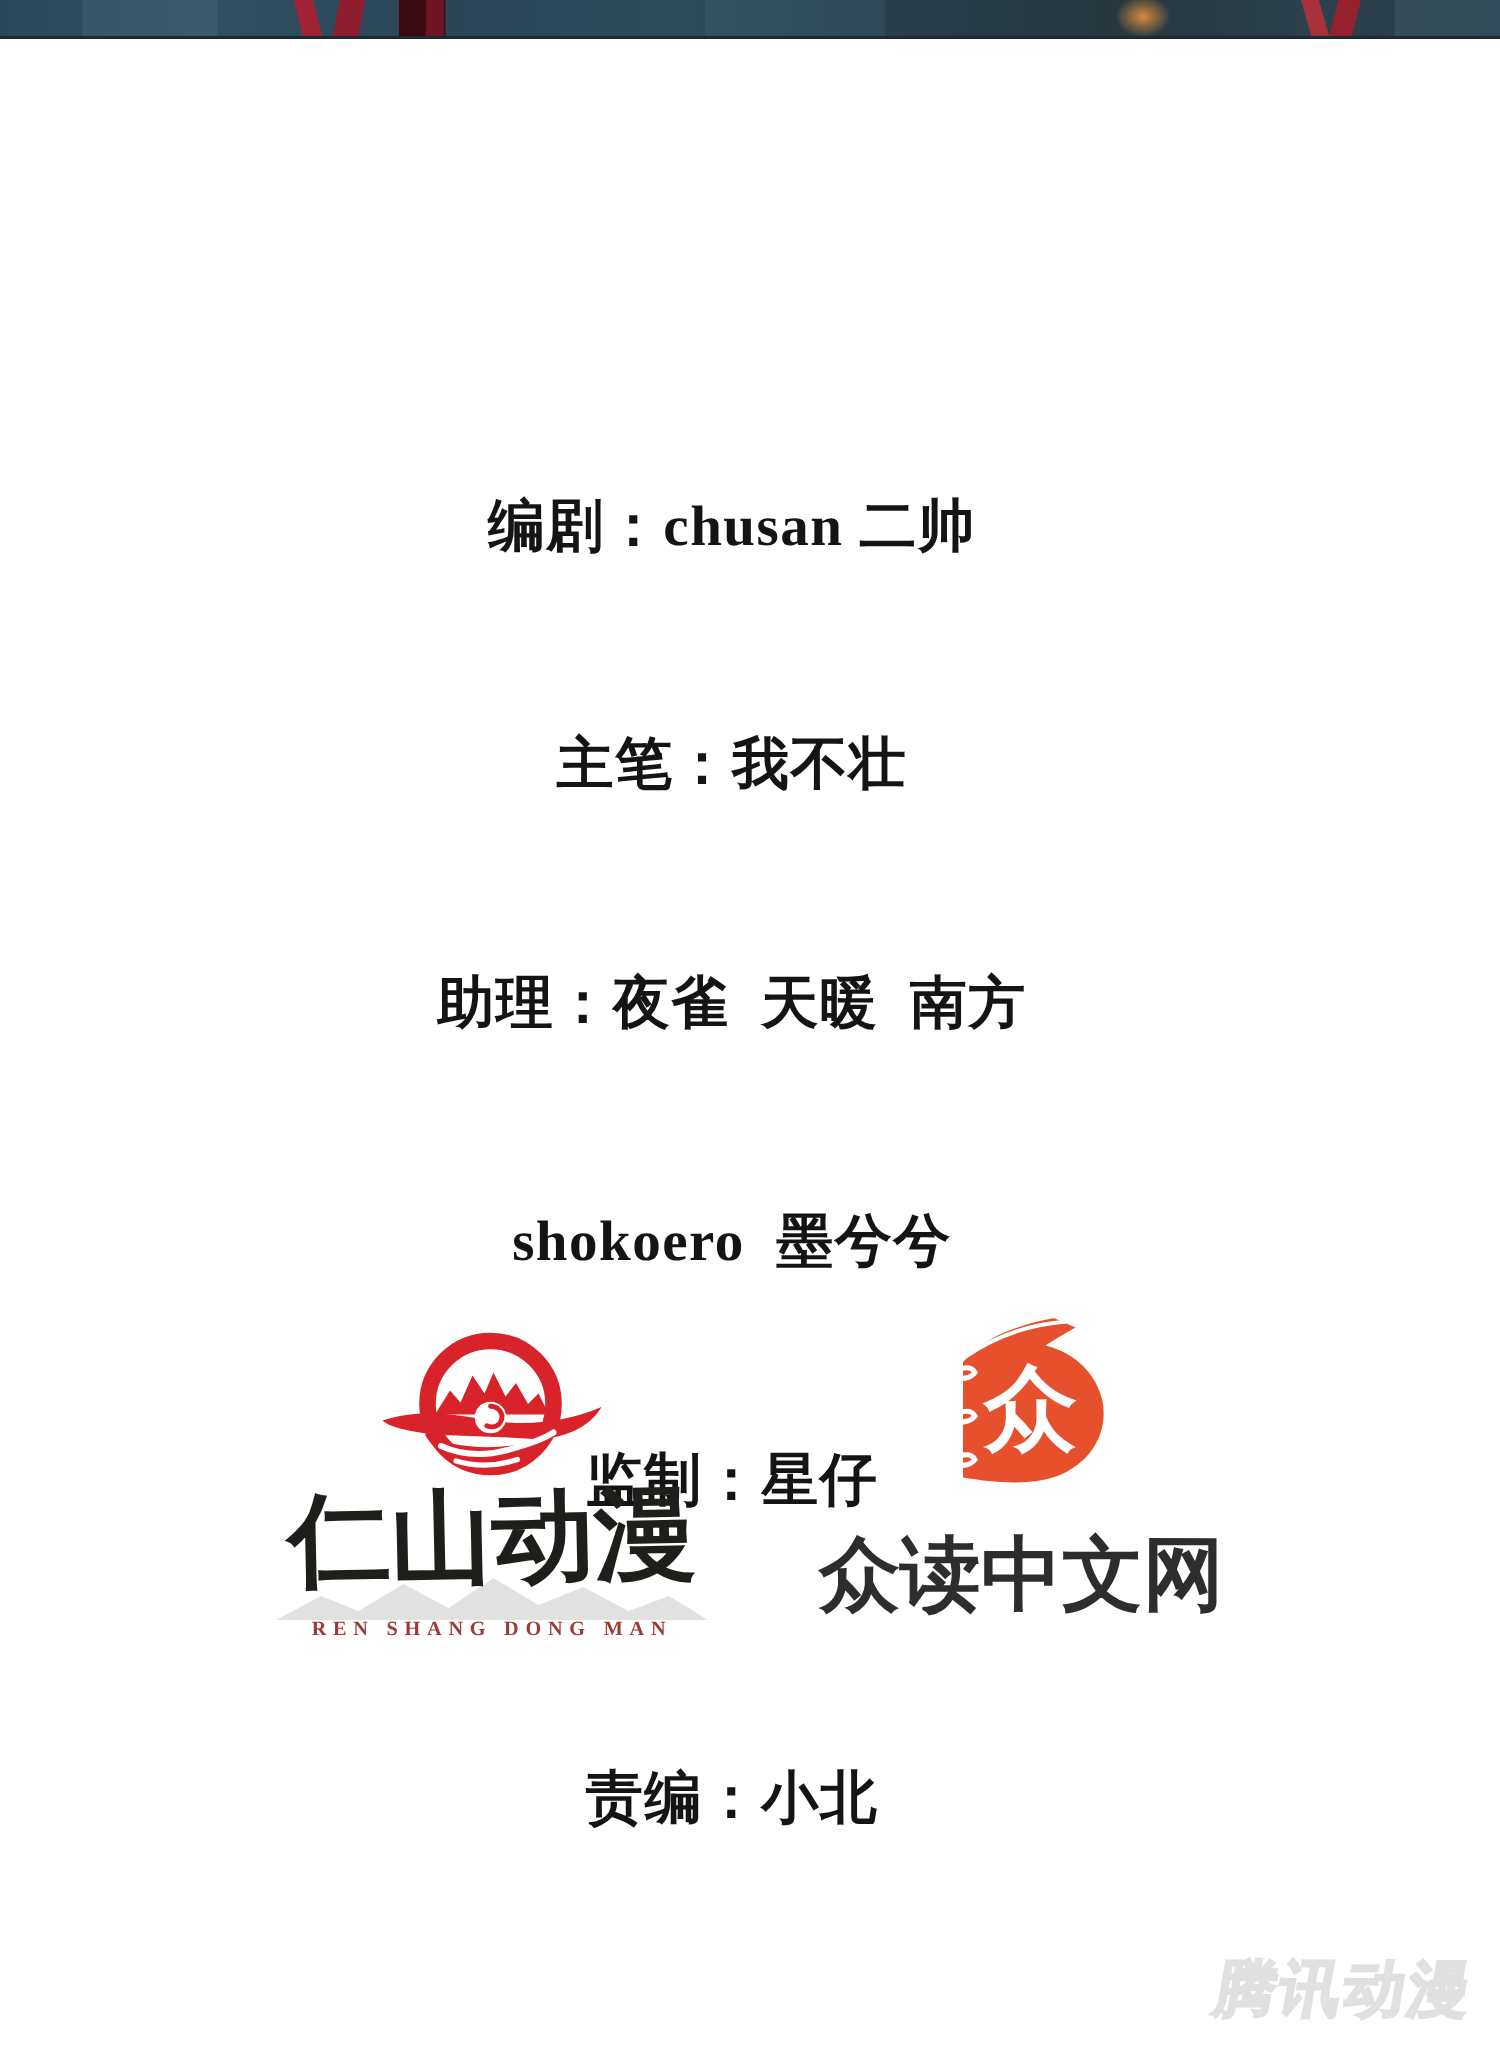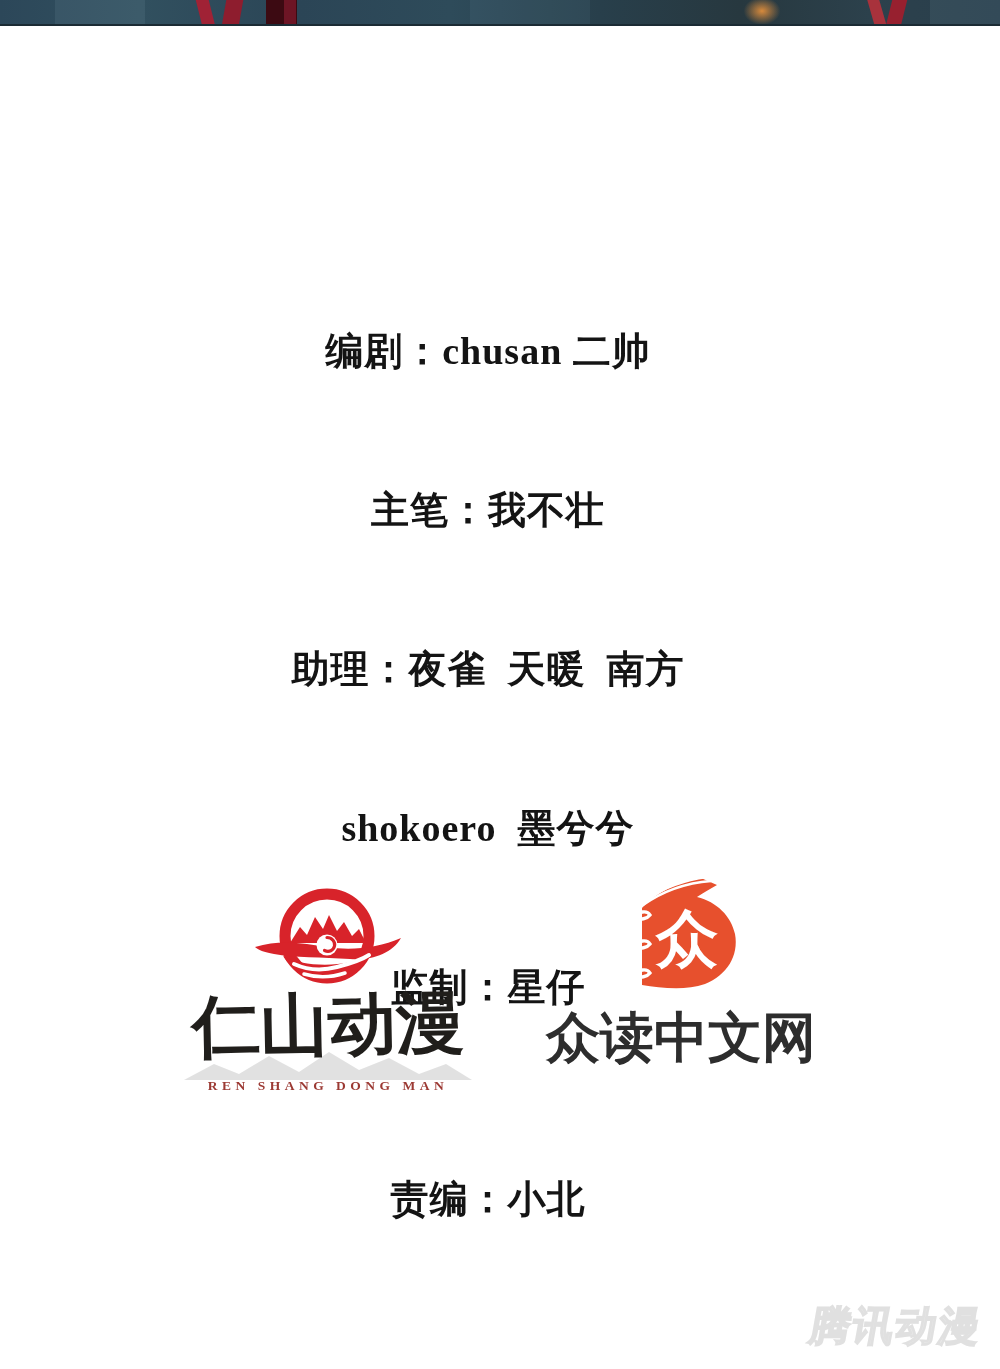--- a/index.html
+++ b/index.html
@@ -49,21 +49,21 @@
     font-weight:bold; color:#201e1b; letter-spacing:0px; transform:rotate(-1.2deg);
   }
   .rs-sub {
     position:relative; z-index:2; margin-top:16px; font-size:13.5px; font-weight:bold;
     letter-spacing:4.5px; color:#9c3a34; font-family:"Liberation Serif",serif;
   }
 
   
   .logo-zhongdu { position:absolute; left:538px; top:872px; width:286px; text-align:center; }
   .zd-emblem { display:block; margin:0 auto; width:116px; height:124px; }
-  .zd-title { margin-top:14px; font-size:54px; line-height:56px; font-weight:bold; color:#2d2d2d; }
+  .zd-title { margin-top:26px; font-size:54px; line-height:56px; font-weight:bold; color:#2d2d2d; }
 
   
   .watermark {
     position:absolute; right:18px; bottom:15px;
     font-family:"Liberation Sans","DejaVu Sans",sans-serif;
     font-weight:bold; font-size:41px; letter-spacing:2px;
     color:#ededed; -webkit-text-stroke:1.5px #e0e0e0;
     transform:skewX(-10deg);
   }
 </style>

